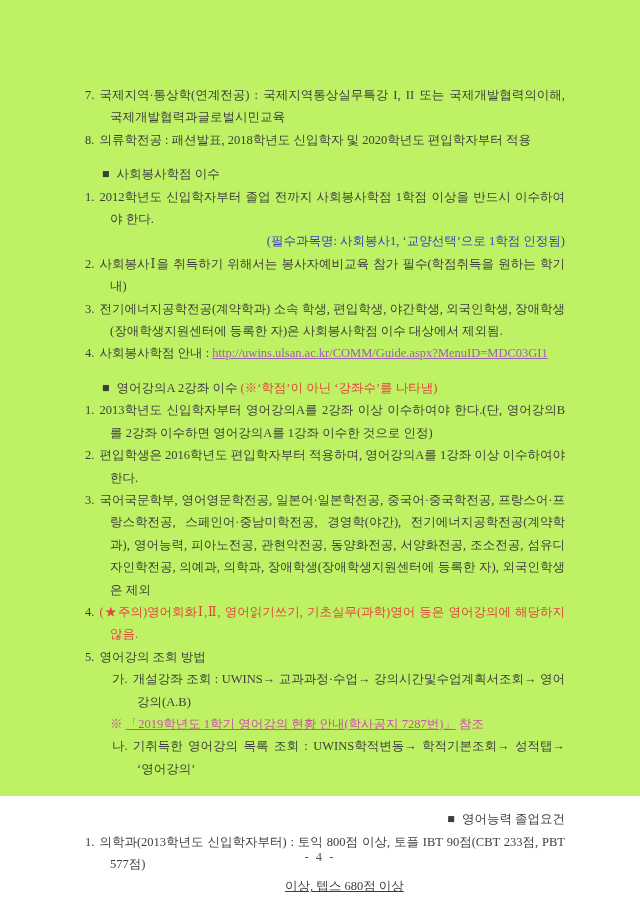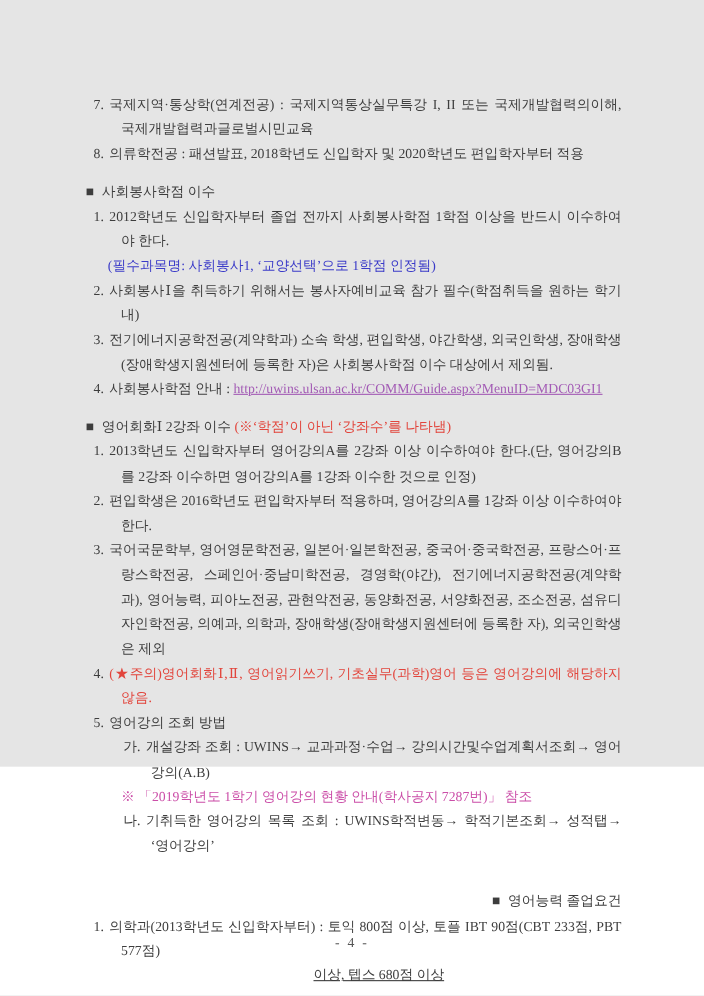--- a/index.html
+++ b/index.html
@@ -4,45 +4,47 @@
 <style>
   html,body{margin:0;padding:0;}
   body{
     width:640px;height:905px;
     background:#ffffff;
     overflow:hidden;
     font-family:"Liberation Serif","DejaVu Serif",serif;
   }
   .page{
     position:relative;
-    width:640px;height:697px;
-    background:#e5e5e5;
+    width:640px;height:796px;
+    background:#bef264;
     color:#3d3d3d;
     font-size:12.5px;
     line-height:22.4px;
   }
   .content{
     padding:84px 75px 0 78px;
   }
   .item{
     margin-left:7px;
     padding-left:25px;
     text-indent:-25px;
     text-align:justify;
     word-break:break-all;
   }
   .num{margin-right:5px;}
   .section-header{
     margin-top:12px;
     font-weight:normal;
+    margin-left:24px;
   }
   .section-header .bullet{margin-right:7px;}
   .indent-line{ 
     margin-left:20px;
     word-break:break-all;
+    text-align:right;
   }
   .sub-item{
     margin-left:34px;
     padding-left:25px;
     text-indent:-25px;
     text-align:justify;
     word-break:break-all;
   }
   .sub-note{
     margin-left:32px;
@@ -51,20 +53,21 @@
   .blue{color:#3a3ac8;}
   .red{color:#e2453c;}
   .purple-link{
     color:#a35cb5;
     text-decoration:underline;
     cursor:pointer;
   }
   .pink{color:#cb4ea8;}
   .pink-link{
     color:#cb4ea8;
+    text-decoration:underline;
     cursor:pointer;
   }
   .center-indent{
     padding-left:207px;
     word-break:break-all;
     text-decoration:underline;
   }
   .gap-large{margin-top:28px;text-align:right;}
   .page-number{
     position:absolute;
@@ -99,21 +102,21 @@
       <span class="num">2.</span><span>사회봉사Ⅰ을 취득하기 위해서는 봉사자예비교육 참가 필수(학점취득을 원하는 학기 내)</span>
     </div>
     <div class="item">
       <span class="num">3.</span><span>전기에너지공학전공(계약학과) 소속 학생, 편입학생, 야간학생, 외국인학생, 장애학생(장애학생지원센터에 등록한 자)은 사회봉사학점 이수 대상에서 제외됨.</span>
     </div>
     <div class="item">
       <span class="num">4.</span><span>사회봉사학점 안내 : </span><span class="purple-link">http://uwins.ulsan.ac.kr/COMM/Guide.aspx?MenuID=MDC03GI1</span>
     </div>
 
     <div class="section-header">
-      <span class="bullet">■</span><span>영어회화Ⅰ 2강좌 이수 </span><span class="red">(※‘학점’이 아닌 ‘강좌수’를 나타냄)</span>
+      <span class="bullet">■</span><span>영어강의A 2강좌 이수 </span><span class="red">(※‘학점’이 아닌 ‘강좌수’를 나타냄)</span>
     </div>
     <div class="item">
       <span class="num">1.</span><span>2013학년도 신입학자부터 영어강의A를 2강좌 이상 이수하여야 한다.(단, 영어강의B를 2강좌 이수하면 영어강의A를 1강좌 이수한 것으로 인정)</span>
     </div>
     <div class="item">
       <span class="num">2.</span><span>편입학생은 2016학년도 편입학자부터 적용하며, 영어강의A를 1강좌 이상 이수하여야 한다.</span>
     </div>
     <div class="item">
       <span class="num">3.</span><span>국어국문학부, 영어영문학전공, 일본어·일본학전공, 중국어·중국학전공, 프랑스어·프랑스학전공, 스페인어·중남미학전공, 경영학(야간), 전기에너지공학전공(계약학과), 영어능력, 피아노전공, 관현악전공, 동양화전공, 서양화전공, 조소전공, 섬유디자인학전공, 의예과, 의학과, 장애학생(장애학생지원센터에 등록한 자), 외국인학생은 제외</span>
     </div>

